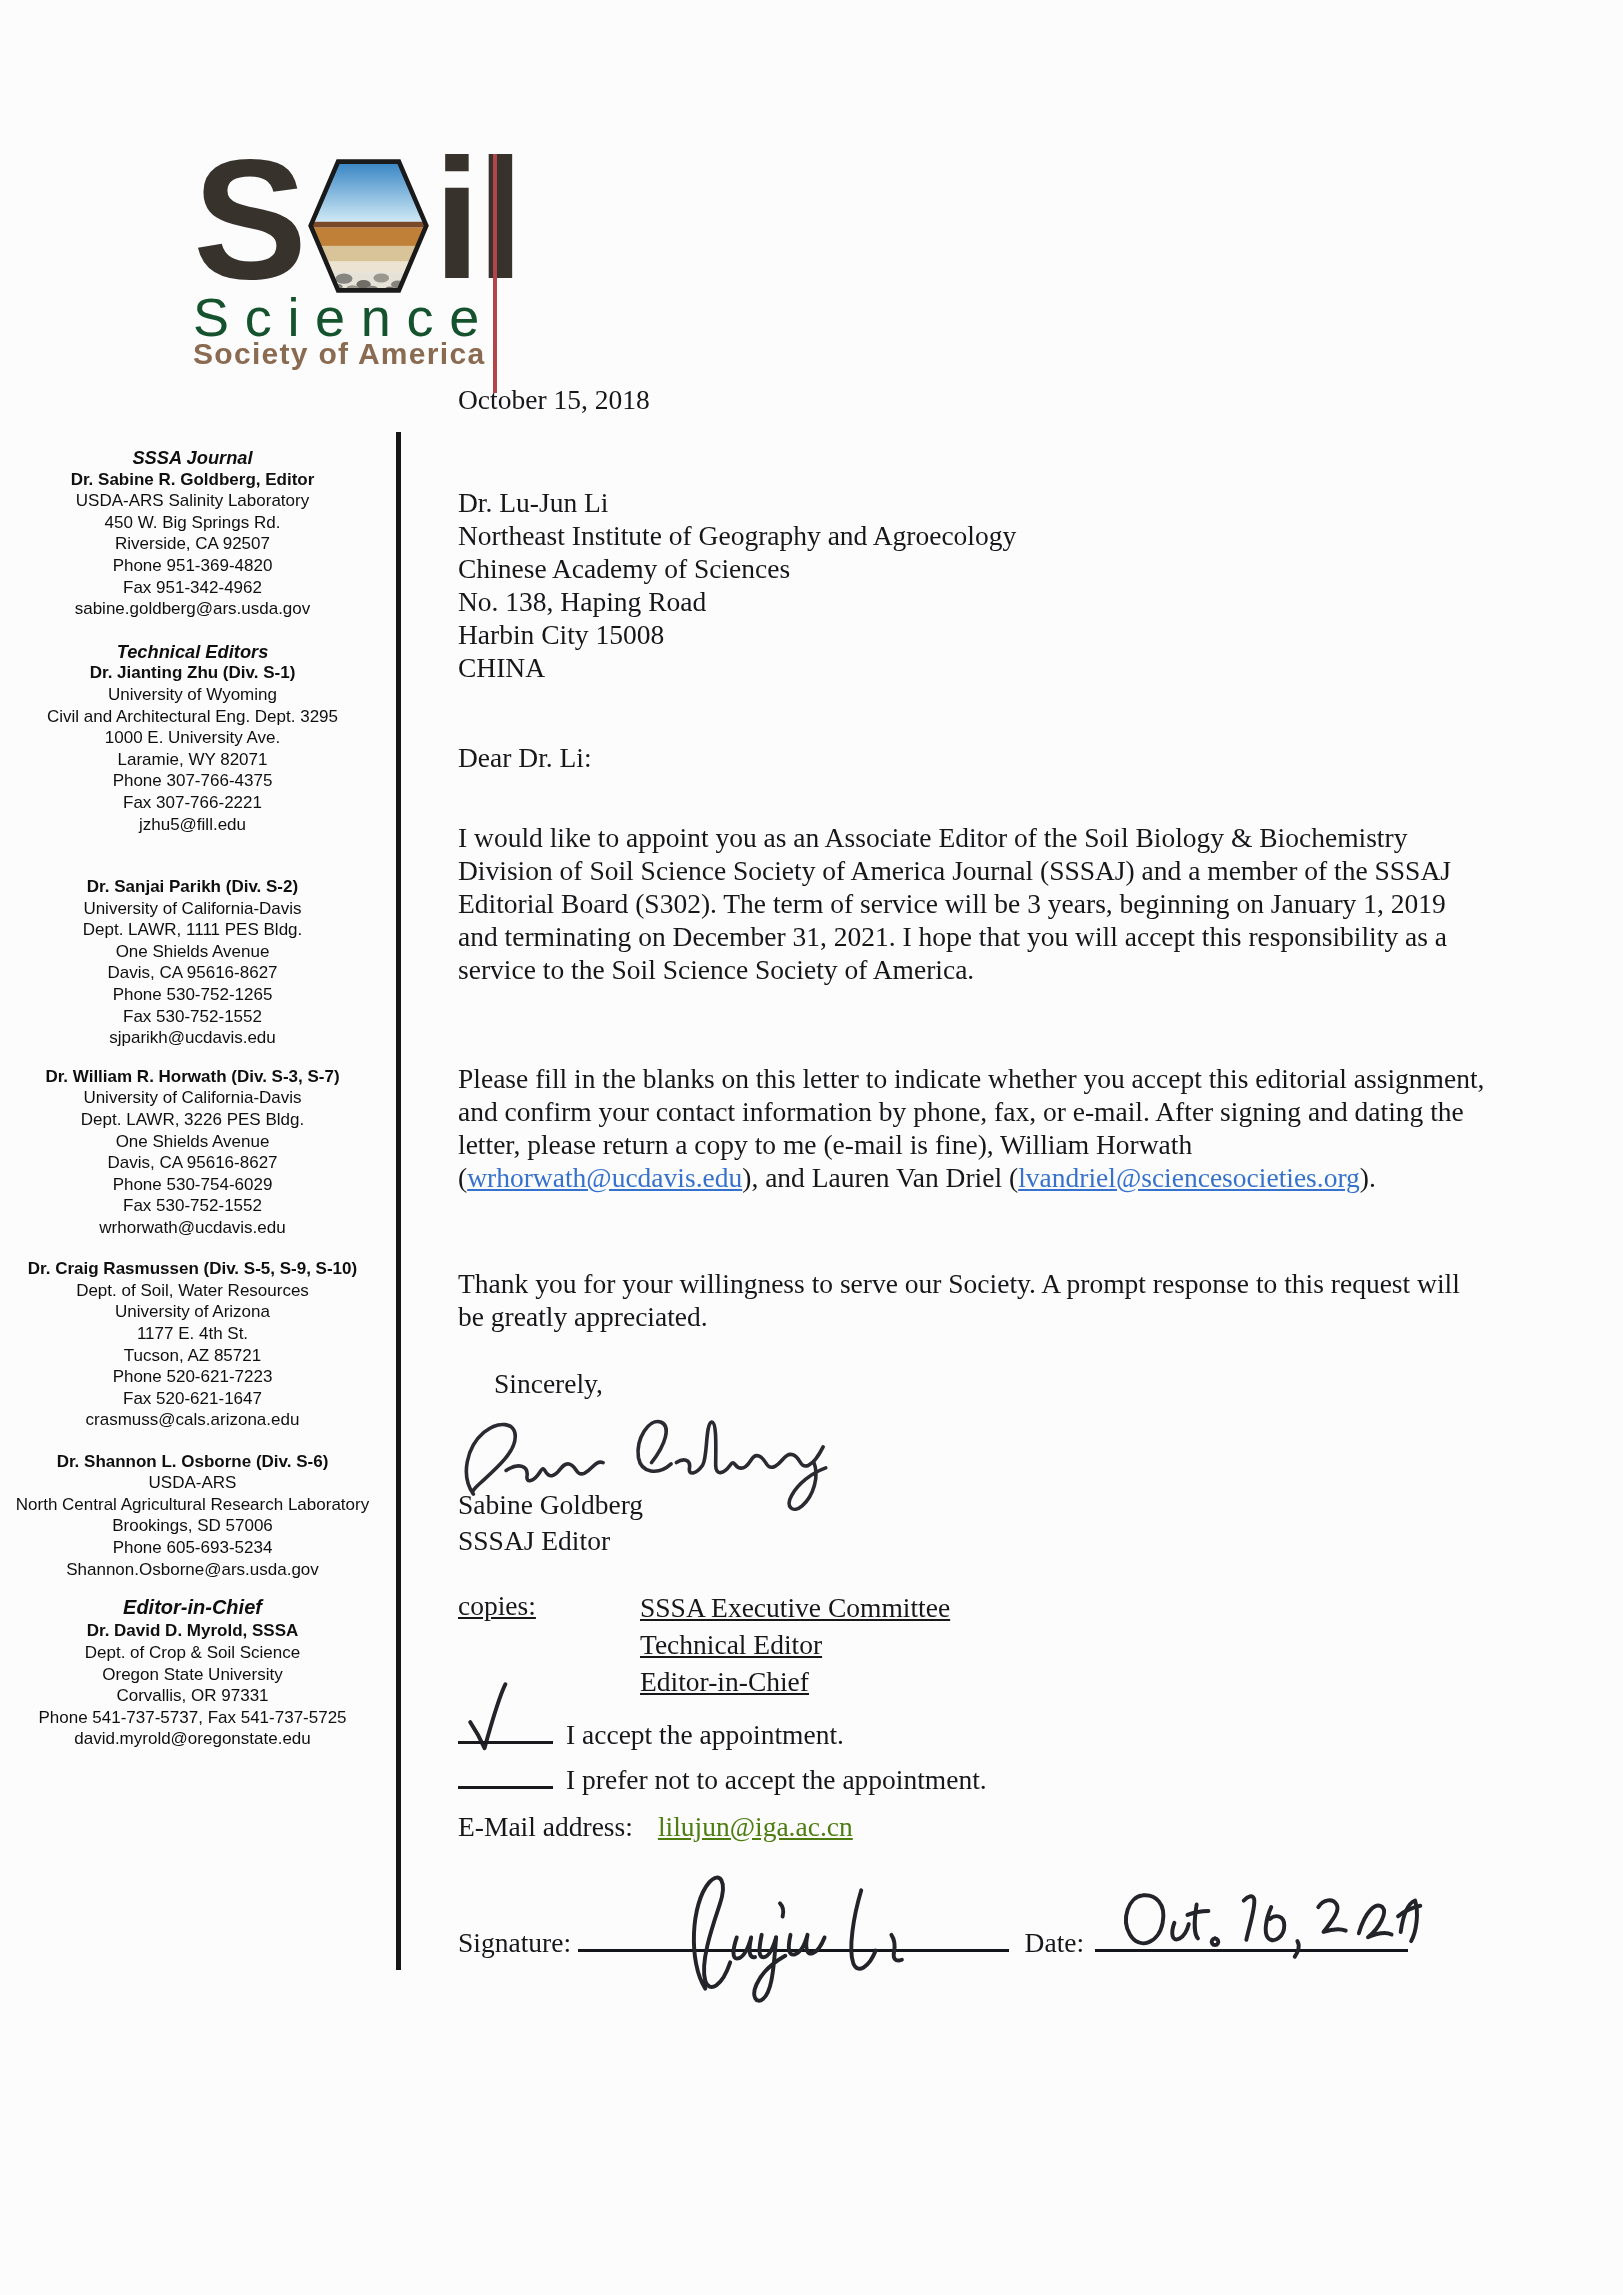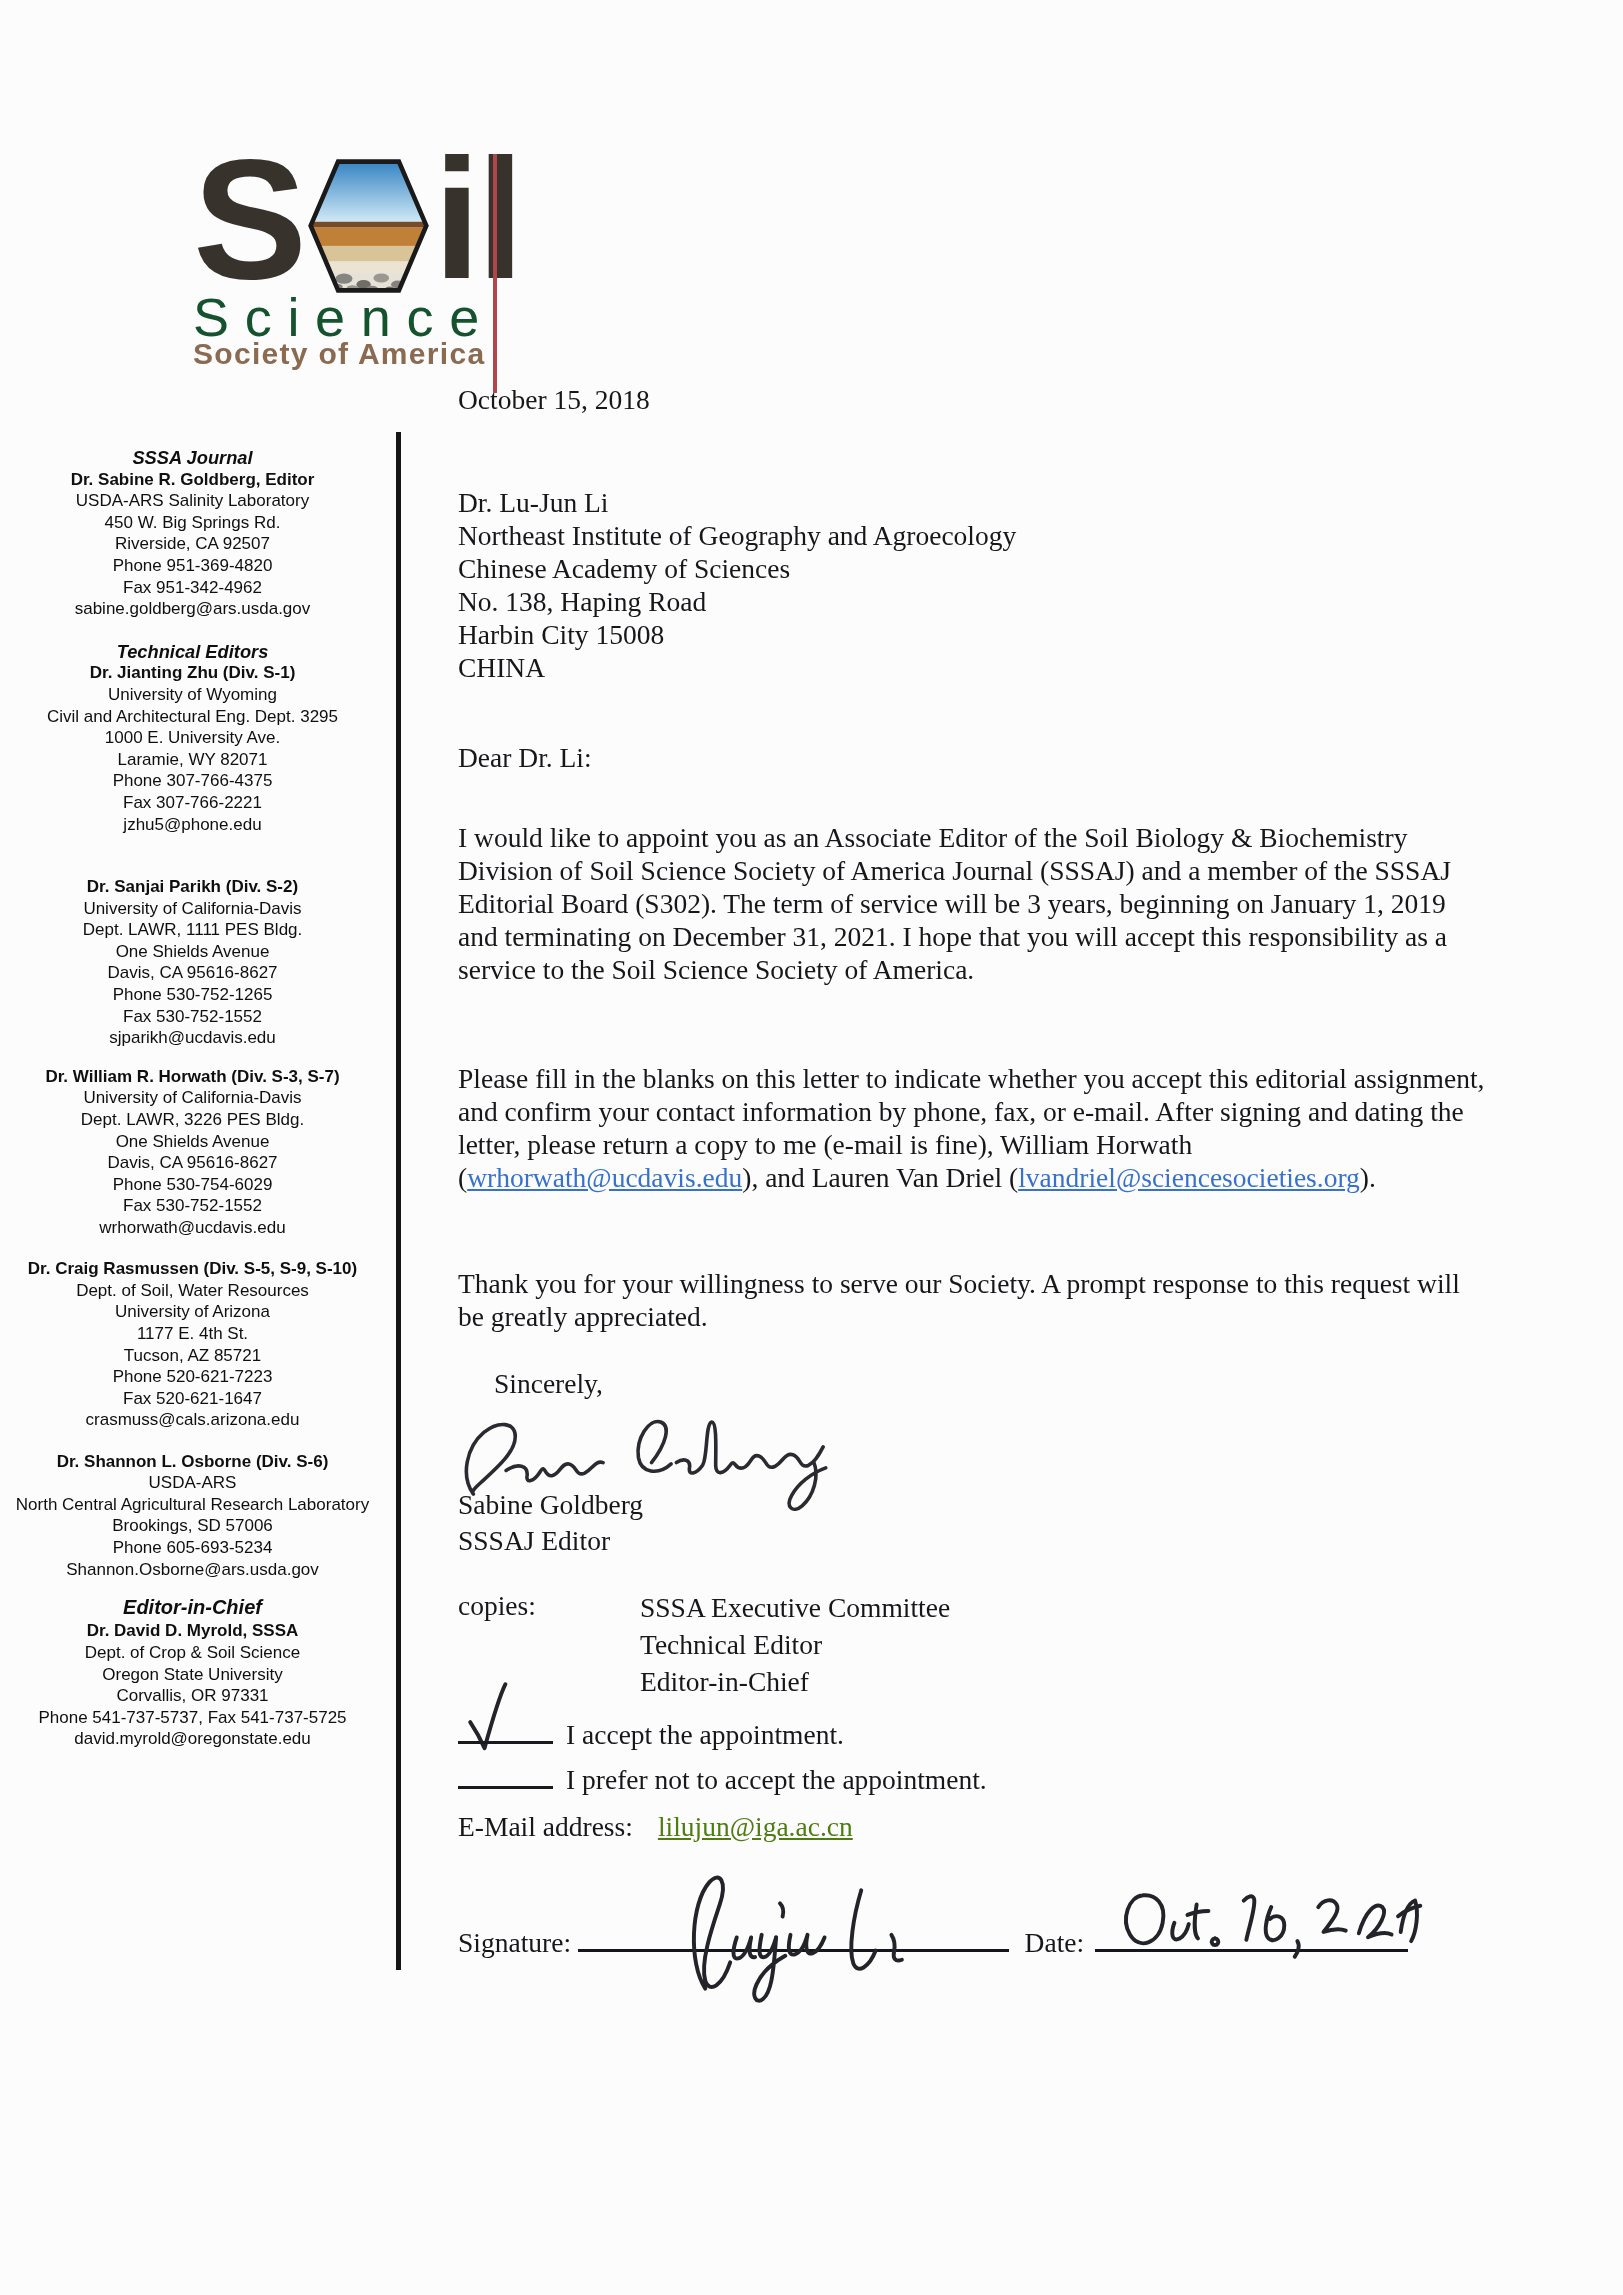--- a/index.html
+++ b/index.html
@@ -48,21 +48,21 @@
   .main{position:absolute;left:458px;top:0;width:1034px;height:2295px;}
   .blk{position:absolute;left:0;font-size:27.5px;line-height:33px;}
   .date-line{top:383px;}
   .recipient{top:486px;}
   .salutation{top:741px;}
   .para1{top:821px;width:1034px;}
   .para2{top:1062px;width:1034px;}
   .para3{top:1267px;width:1034px;}
   .sincerely{top:1367px;margin-left:36px;}
   .signer{top:1487px;line-height:36px;}
-  .copies{top:1589px;display:flex;}
+  .copies{top:1589px;display:flex;text-decoration:underline;}
   .copies-label{width:182px;}
   .copies-items{line-height:37px;}
   .accept1{top:1710px;}
   .accept2{top:1755px;}
   .blank-short{
     display:inline-block;width:95px;height:31px;
     border-bottom:3.3px solid #1a1a1e;margin-right:13px;vertical-align:baseline;
   }
   .email-row{top:1810px;}
   .email-link{color:#4d7c0f;margin-left:25px;}
@@ -137,21 +137,21 @@
 
     <section style="margin-bottom:41px;">
       <div class="sb-head">Technical Editors</div>
       <div class="sb-name">Dr. Jianting Zhu (Div. S-1)</div>
       <div>University of Wyoming</div>
       <div>Civil and Architectural Eng. Dept. 3295</div>
       <div>1000 E. University Ave.</div>
       <div>Laramie, WY 82071</div>
       <div>Phone 307-766-4375</div>
       <div>Fax 307-766-2221</div>
-      <div>jzhu5@phone.edu</div>
+      <div>jzhu5@fill.edu</div>
     </section>
 
     <section style="margin-bottom:17px;">
       <div class="sb-name">Dr. Sanjai Parikh (Div. S-2)</div>
       <div>University of California-Davis</div>
       <div>Dept. LAWR, 1111 PES Bldg.</div>
       <div>One Shields Avenue</div>
       <div>Davis, CA 95616-8627</div>
       <div>Phone 530-752-1265</div>
       <div>Fax 530-752-1552</div>

